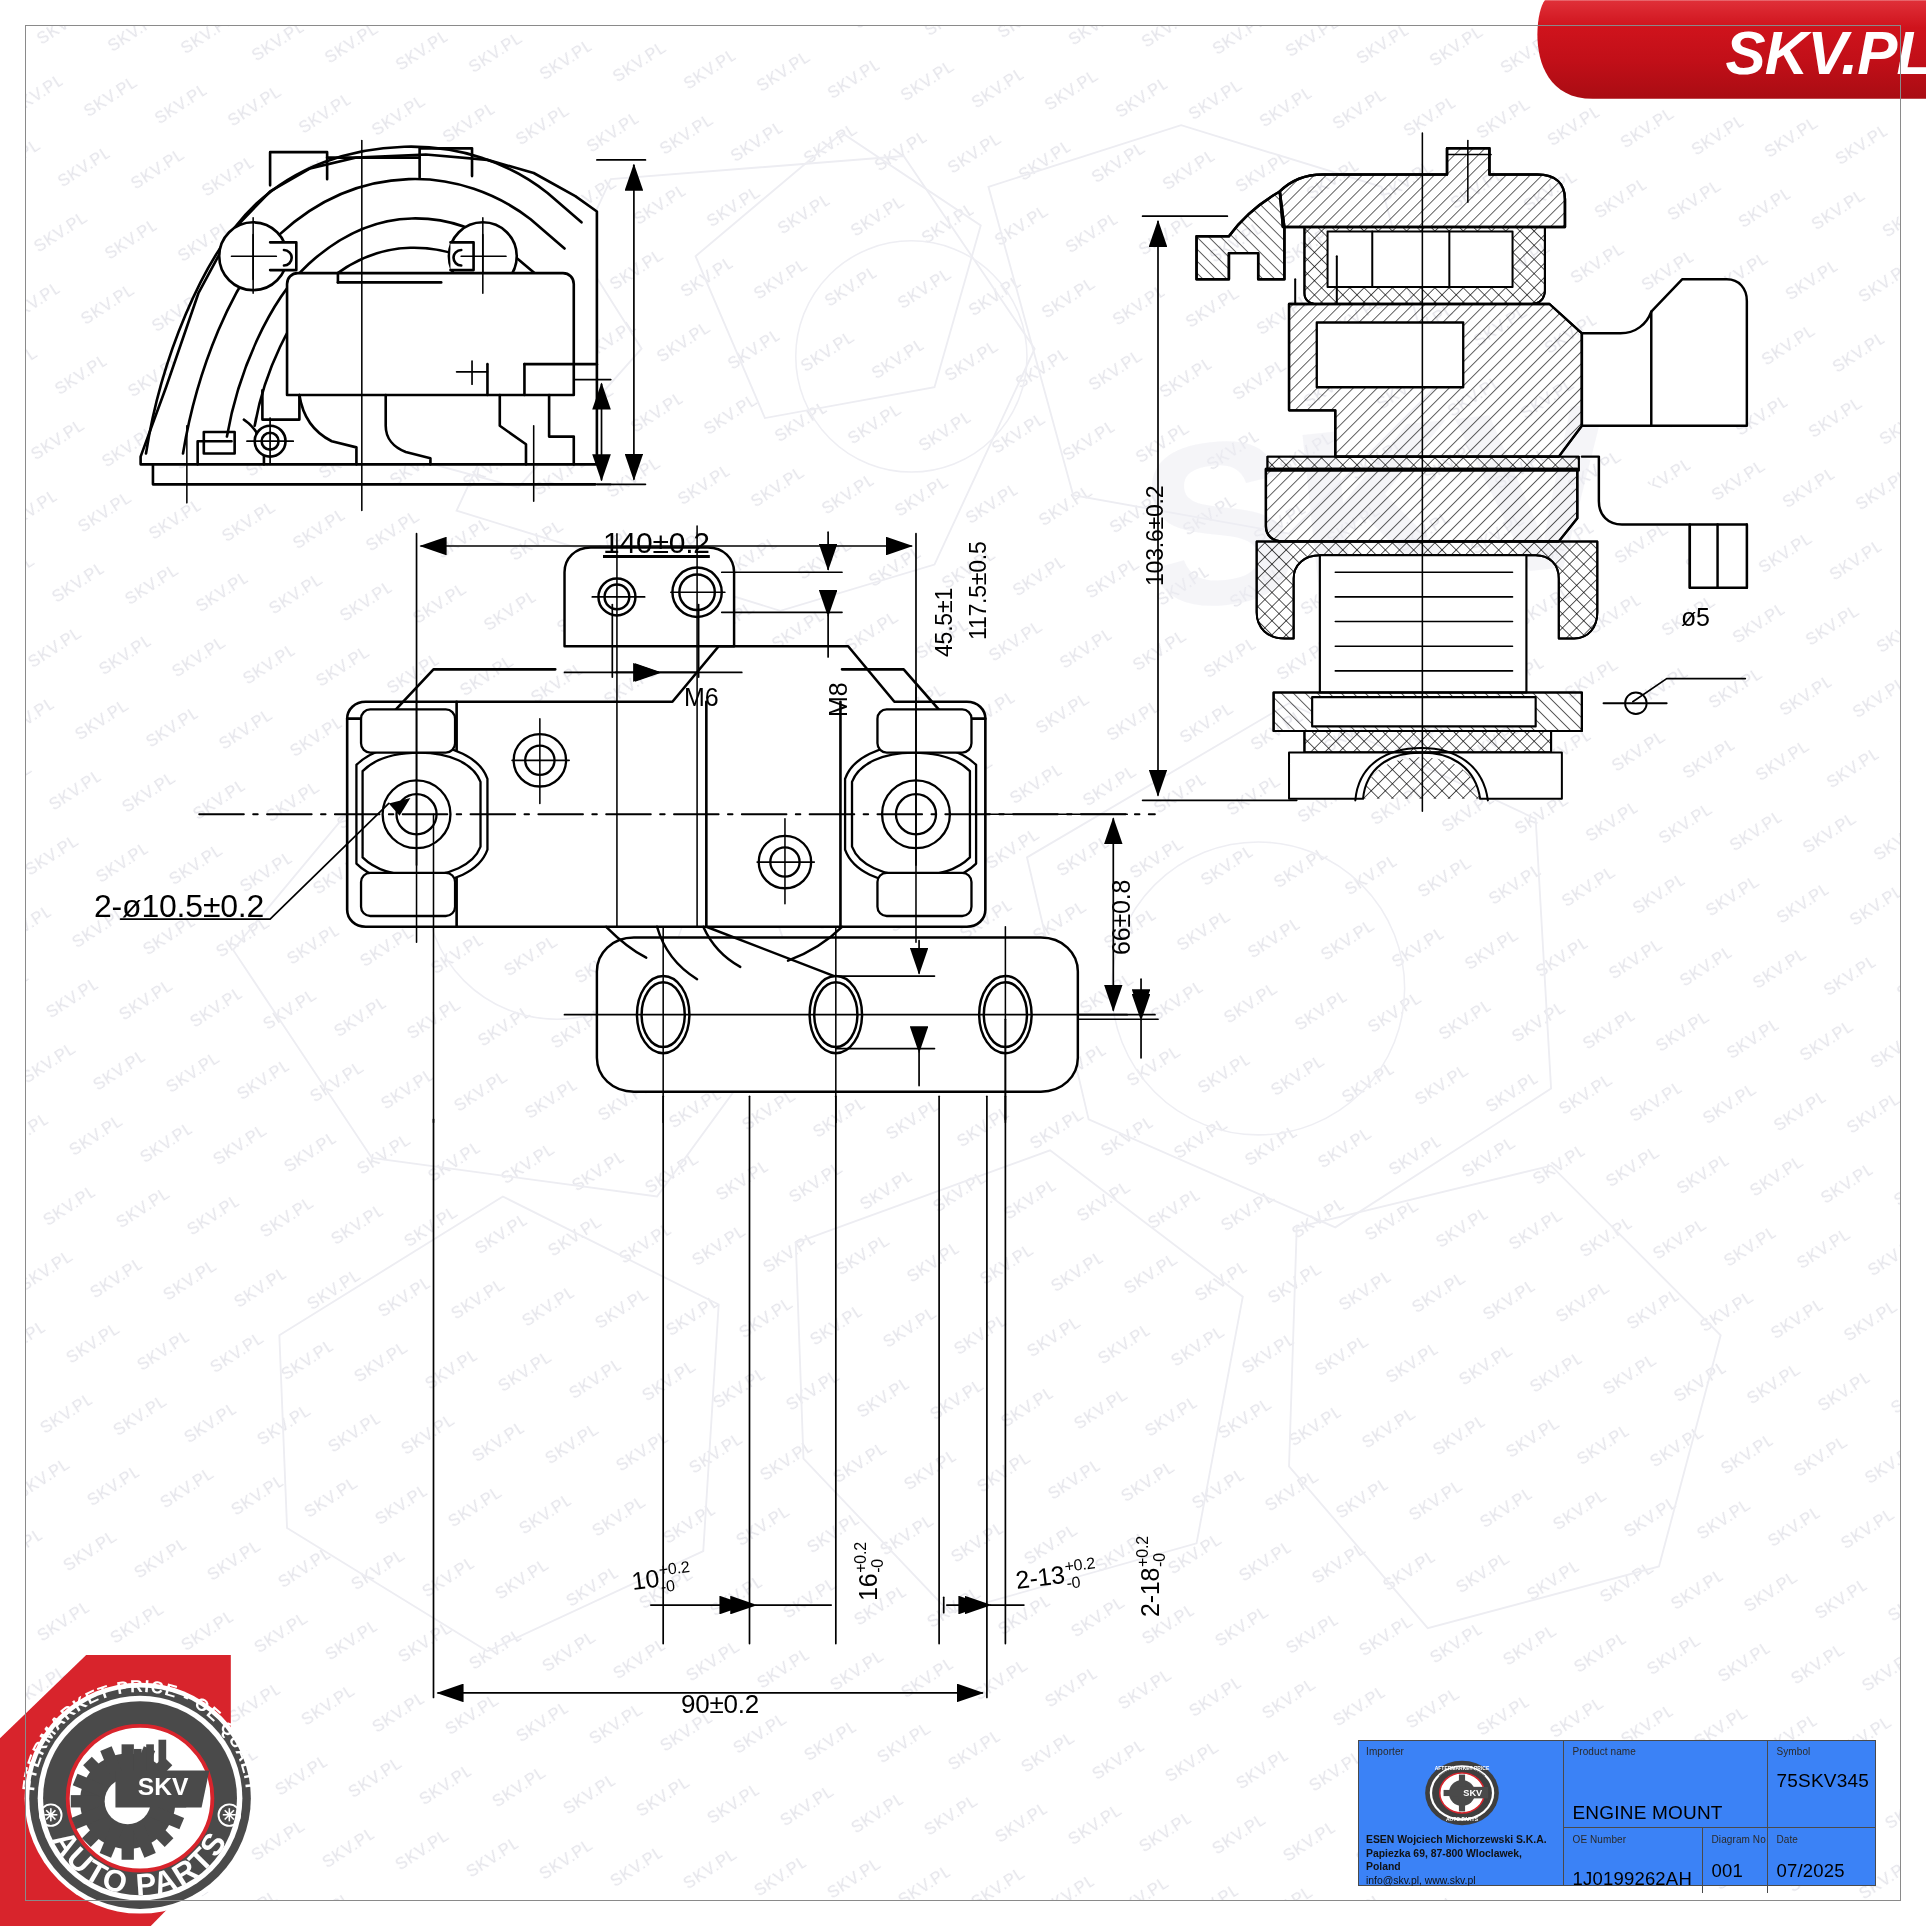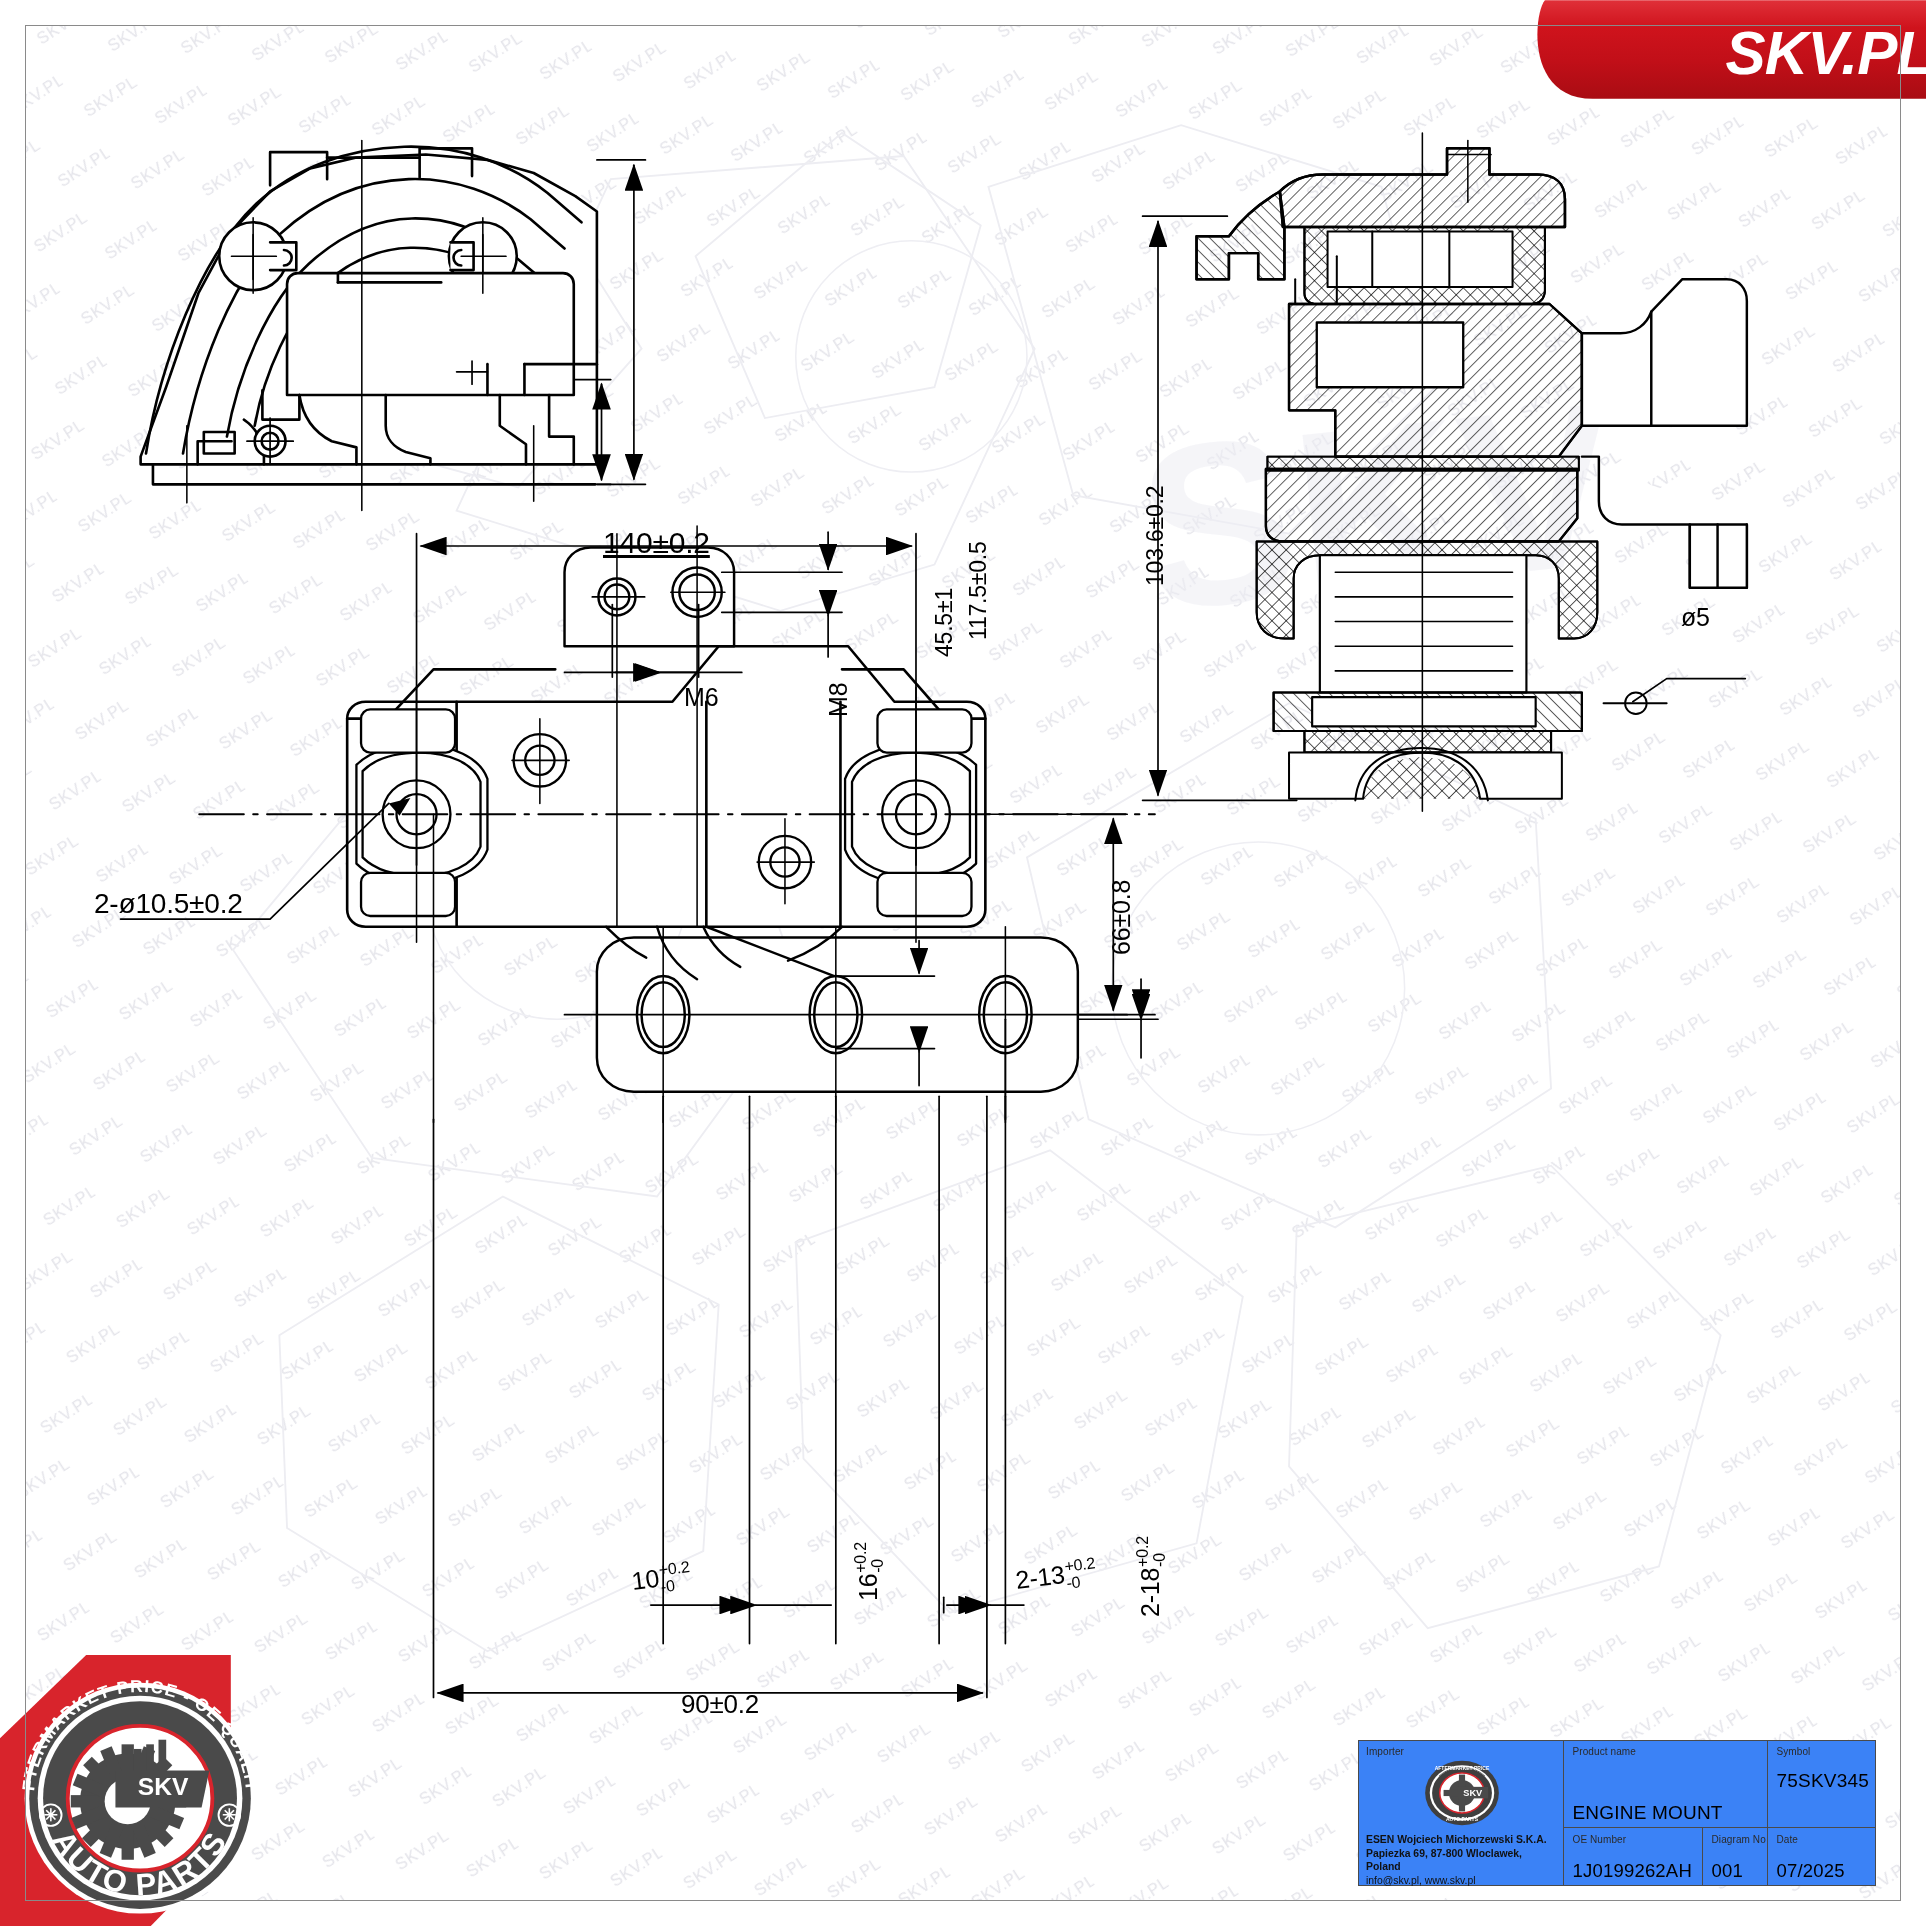--- a/index.html
+++ b/index.html
@@ -33,21 +33,21 @@
                padding:5.4px 4.6px 3.9px 7px;display:flex;flex-direction:column;align-items:center;}
   .tb-hdr{font-size:10px;color:#2a2a2a;align-self:flex-start;letter-spacing:0.1px;}
   .tb-right{flex:1;display:flex;flex-direction:column;}
   .tb-row{display:flex;flex:1;}
   .tb-row.top{border-bottom:0.8px solid #4a4a4a;}
   .tb-cell{box-sizing:border-box;padding:5.4px 0 3.1px 8.5px;display:flex;flex-direction:column;}
   .tb-cell.b{border-right:0.8px solid #4a4a4a;}
   .tb-val{font-size:19px;color:#000;margin-top:13px;letter-spacing:0.2px;}
   .tb-row.bot .tb-val{font-size:18.5px;margin-top:15.4px;}
   .c-prod{width:204px;gap:32px;} .c-sym{flex:1;}
-  .c-oe{width:139px;} .c-diag{width:65px;} .c-date{flex:1;}
+  .c-oe{width:139px;gap:8px;} .c-diag{width:65px;} .c-date{flex:1;}
   .imp-logo{margin-top:1.5px;}
   .imp-lines{margin-top:3.1px;text-align:left;line-height:1.30;}
   .imp-lines div{font-size:10.4px;color:#111;}
   .imp-lines div.bold{font-weight:bold;}
 
   
   #badge{position:absolute;left:0px;top:1655px;width:277px;height:271px;}
   #badge svg{display:block;}
 
   
@@ -520,21 +520,21 @@
     <span class="rot90" style="display:inline-block;position:absolute;left:0;top:0;">117.5±0.5</span>
   </div>
   <div class="dim" style="left:931px;top:657px;font-size:23px;">
     <span class="rot90" style="display:inline-block;position:absolute;left:0;top:0;">45.5±1</span>
   </div>
   <div class="dim" style="left:1142px;top:586px;font-size:23px;">
     <span class="rot90" style="display:inline-block;position:absolute;left:0;top:0;">103.6±0.2</span>
   </div>
   <div class="dim" style="left:1681px;top:603px;font-size:25px;">ø5</div>
   <div class="dim" style="left:603px;top:526px;font-size:30px;text-decoration:underline;">140±0.2</div>
-  <div class="dim" style="left:94px;top:888px;font-size:28px;">2-ø10.5±0.2</div>
+  <div class="dim" style="left:94px;top:888px;font-size:32px;">2-ø10.5±0.2</div>
   <div class="dim" style="left:684px;top:683px;font-size:25px;">M6</div>
   <div class="dim" style="left:824px;top:717px;font-size:25px;">
     <span class="rot90" style="display:inline-block;position:absolute;left:0;top:0;">M8</span>
   </div>
   <div class="dim" style="left:1107px;top:955px;font-size:25px;">
     <span class="rot90" style="display:inline-block;position:absolute;left:0;top:0;">66±0.8</span>
   </div>
   <div class="dim" style="left:681px;top:1681px;font-size:26px;margin-top:8px;">90±0.2</div>
 
   <div class="dim" style="left:632px;top:1567px;font-size:25px;transform:rotate(-7deg);transform-origin:0 50%;">

